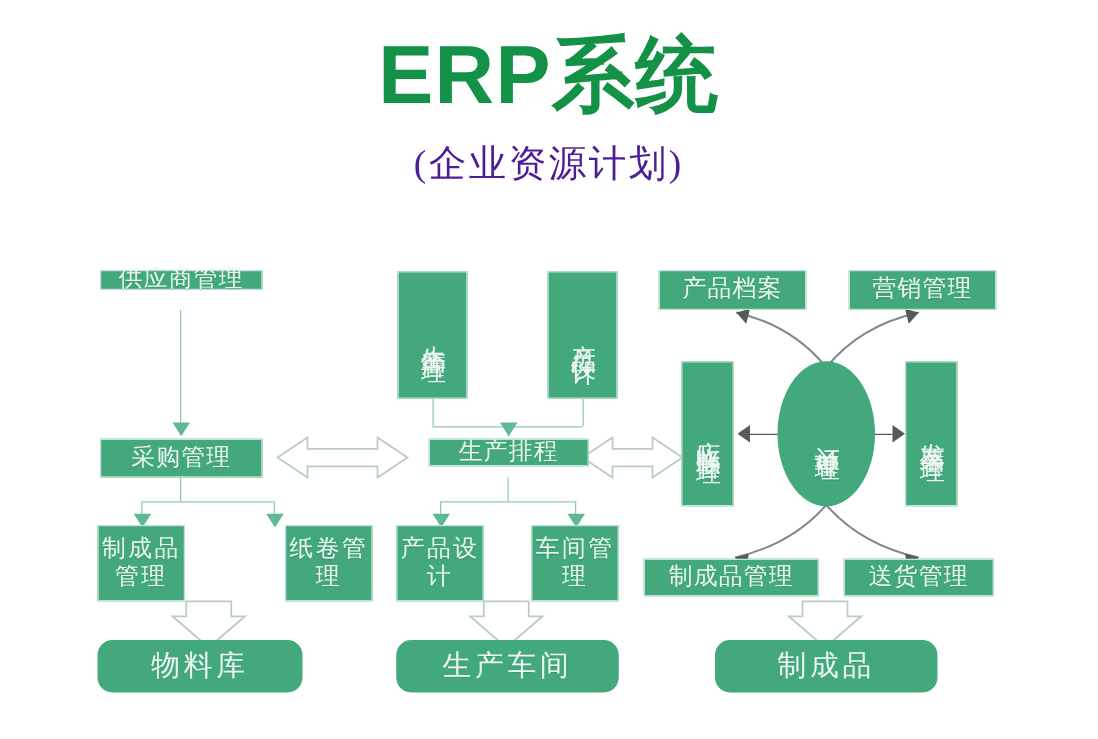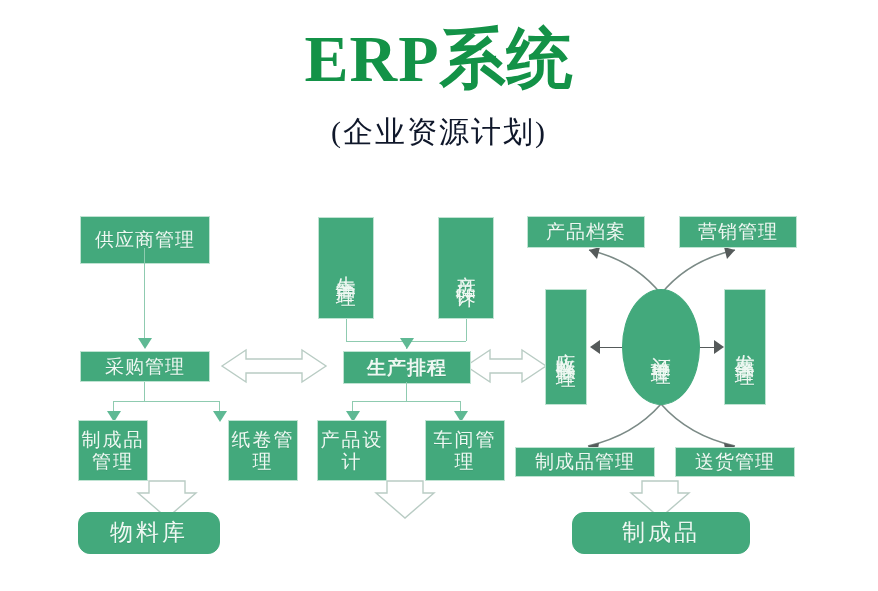--- a/index.html
+++ b/index.html
@@ -25,30 +25,30 @@
     top: 26px;
     width: 878px;
     text-align: center;
     font-size: 66px;
     font-weight: bold;
     line-height: 1;
     color: #139247;
     letter-spacing: 1px;
     white-space: nowrap;
   }
-  .title .latin { font-family: Liberation Serif, serif; }
+  .title .latin { font-family: Liberation Sans, sans-serif; }
   .subtitle {
     position: absolute;
     left: 0;
     top: 113px;
     width: 878px;
     text-align: center;
     font-size: 30px;
     line-height: 1.25;
-    color: #0f172a;
+    color: #4c1d95;
     letter-spacing: 2px;
     white-space: nowrap;
   }
 
   
   .node {
     position: absolute;
     box-sizing: border-box;
     background: #43a97c;
     border: 1px solid #bfe3d2;
@@ -180,60 +180,61 @@
       <path class="curve" d="M 661,404 C 640,428 614,440 588,446"></path>
       <polygon points="588,446 599,443 597,455" fill="#555a5a"></polygon>
     </g>
 
     <g>
       <path class="curve" d="M 661,404 C 682,428 708,440 735,446"></path>
       <polygon points="735,446 724,443 726,455" fill="#555a5a"></polygon>
     </g>
   </svg>
 
-  <div class="node" style="left:80px; top:216px; width:130px; height:48px;">供应商管理</div>
+  <div class="node" style="left:80px; top:216px; width:130px; height:16px;">供应商管理</div>
 
   <div class="line vline" style="left:144px; top:248px; height:92px;"></div>
   <div class="tri-down" style="left:138px; top:338px;"></div>
 
   <div class="node" style="left:80px; top:351px; width:130px; height:31px;">采购管理</div>
 
   <div class="line vline" style="left:144px; top:382px; height:19px;"></div>
   <div class="line hline" style="left:113px; top:401px; width:106px;"></div>
   <div class="line vline" style="left:113px; top:401px; height:12px;"></div>
   <div class="line vline" style="left:219px; top:401px; height:12px;"></div>
   <div class="tri-down" style="left:107px; top:411px;"></div>
   <div class="tri-down" style="left:213px; top:411px;"></div>
 
   <div class="node two-line" style="left:78px; top:420px; width:70px; height:61px;">制成品管理</div>
   <div class="node two-line" style="left:184px; top:420px; width:70px; height:61px;margin-left:44px;">纸卷管理</div>
 
-  <div class="node rounded" style="left:78px; top:512px; width:142px; height:42px;">物料库</div>
+  <div class="node rounded" style="left:78px; top:512px; width:164px; height:42px;">物料库</div>
 
   <div class="node vertical" style="left:318px; top:217px; width:56px; height:102px;">生产管理</div>
   <div class="node vertical" style="left:438px; top:217px; width:56px; height:102px;">产品设计</div>
 
   <div class="line vline" style="left:346px; top:319px; height:22px;"></div>
   <div class="line vline" style="left:466px; top:319px; height:22px;"></div>
   <div class="line hline" style="left:346px; top:341px; width:120px;"></div>
   <div class="line vline" style="left:406px; top:341px; height:8px;"></div>
   <div class="tri-down" style="left:400px; top:338px;"></div>
 
-  <div class="node" style="left:343px; top:351px; width:128px; height:33px;font-weight:bold;">生产排程</div>
+  <div class="node" style="left:343px; top:351px; width:128px; height:22px;">生产排程</div>
 
   <div class="line vline" style="left:406px; top:382px; height:19px;"></div>
   <div class="line hline" style="left:352px; top:401px; width:108px;"></div>
   <div class="line vline" style="left:352px; top:401px; height:12px;"></div>
   <div class="line vline" style="left:460px; top:401px; height:12px;"></div>
   <div class="tri-down" style="left:346px; top:411px;"></div>
   <div class="tri-down" style="left:454px; top:411px;"></div>
 
   <div class="node two-line" style="left:317px; top:420px; width:70px; height:61px;">产品设计</div>
-  <div class="node two-line" style="left:425px; top:420px; width:80px; height:61px;">车间管理</div>
-
+  <div class="node two-line" style="left:425px; top:420px; width:70px; height:61px;">车间管理</div>
+
+  <div class="node rounded" style="left:317px; top:512px; width:178px; height:42px;">生产车间</div>
 
   <div class="node" style="left:527px; top:216px; width:118px; height:32px;">产品档案</div>
   <div class="node" style="left:679px; top:216px; width:118px; height:32px;">营销管理</div>
 
   <div class="node vertical" style="left:545px; top:289px; width:42px; height:116px;">应收款管理</div>
 
   <div class="node ellipse" style="left:622px; top:289px; width:78px; height:116px;">订单管理</div>
 
   <div class="node vertical" style="left:724px; top:289px; width:42px; height:116px;">发票管理</div>
 

